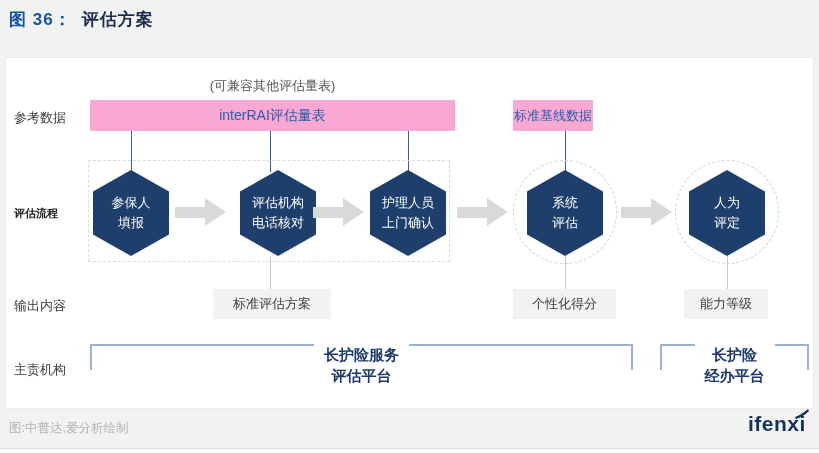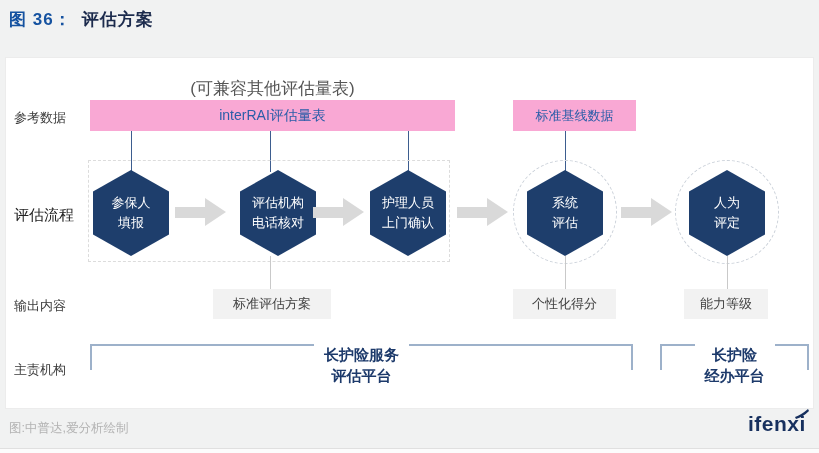--- a/index.html
+++ b/index.html
@@ -18,36 +18,36 @@
   .fig-title .fig-name  { color: #1c2b4d; }
 
   
   .card {
     position: absolute; left: 5px; top: 57px; width: 809px; height: 352px;
     background: #ffffff; border: 1px solid #ececec;
   }
 
   
   .row-label { position: absolute; font-size: 13px; color: #3a3a3a; }
-  .row-label.bold { font-weight: normal; color: #222; font-size: 15px; }
+  .row-label.bold { font-weight: bold; color: #222; font-size: 11px; }
 
   
   .compat-note {
     position: absolute; left: 90px; top: 77px; width: 365px;
-    text-align: center; font-size: 17px; color: #555;
+    text-align: center; font-size: 13px; color: #555;
   }
 
   
   .ref-box {
     position: absolute; top: 100px; height: 31px;
     background: #f9a8d4; color: #2a5da8;
     display: flex; align-items: center; justify-content: center;
   }
   .ref-box.wide   { left: 90px;  width: 365px; font-size: 14px; }
-  .ref-box.narrow { left: 513px; width: 123px; font-size: 13px; }
+  .ref-box.narrow { left: 513px; width: 80px; font-size: 13px; }
 
   
   .vline { position: absolute; width: 1px; }
   .vline.blue { background: #3d5d8f; }
   .vline.gray { background: #c9c9c9; }
 
   
   .dashed-rect {
     position: absolute; left: 88px; top: 160px; width: 362px; height: 102px;
     border: 1px dashed #dcdcdc;

